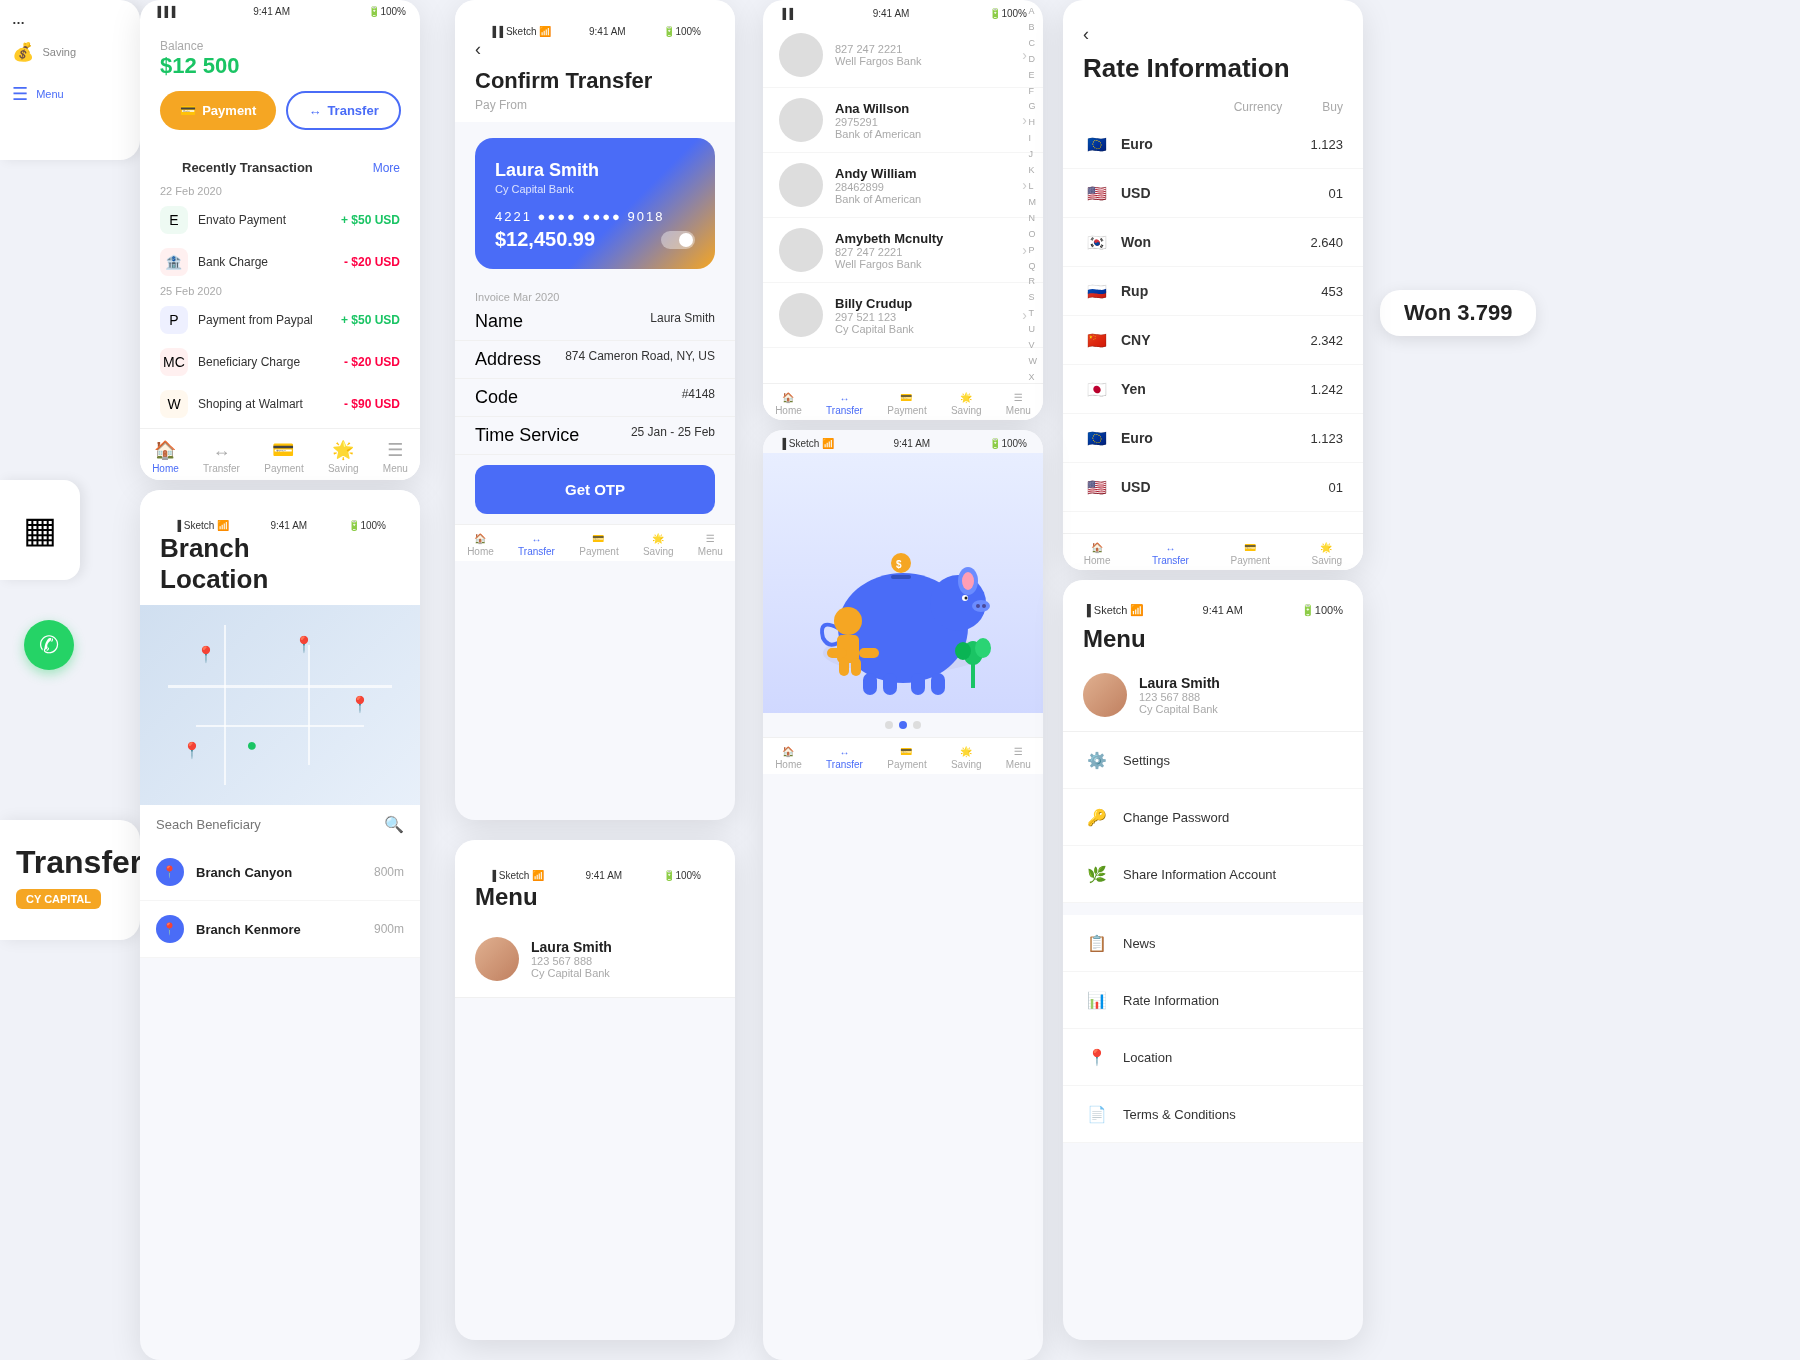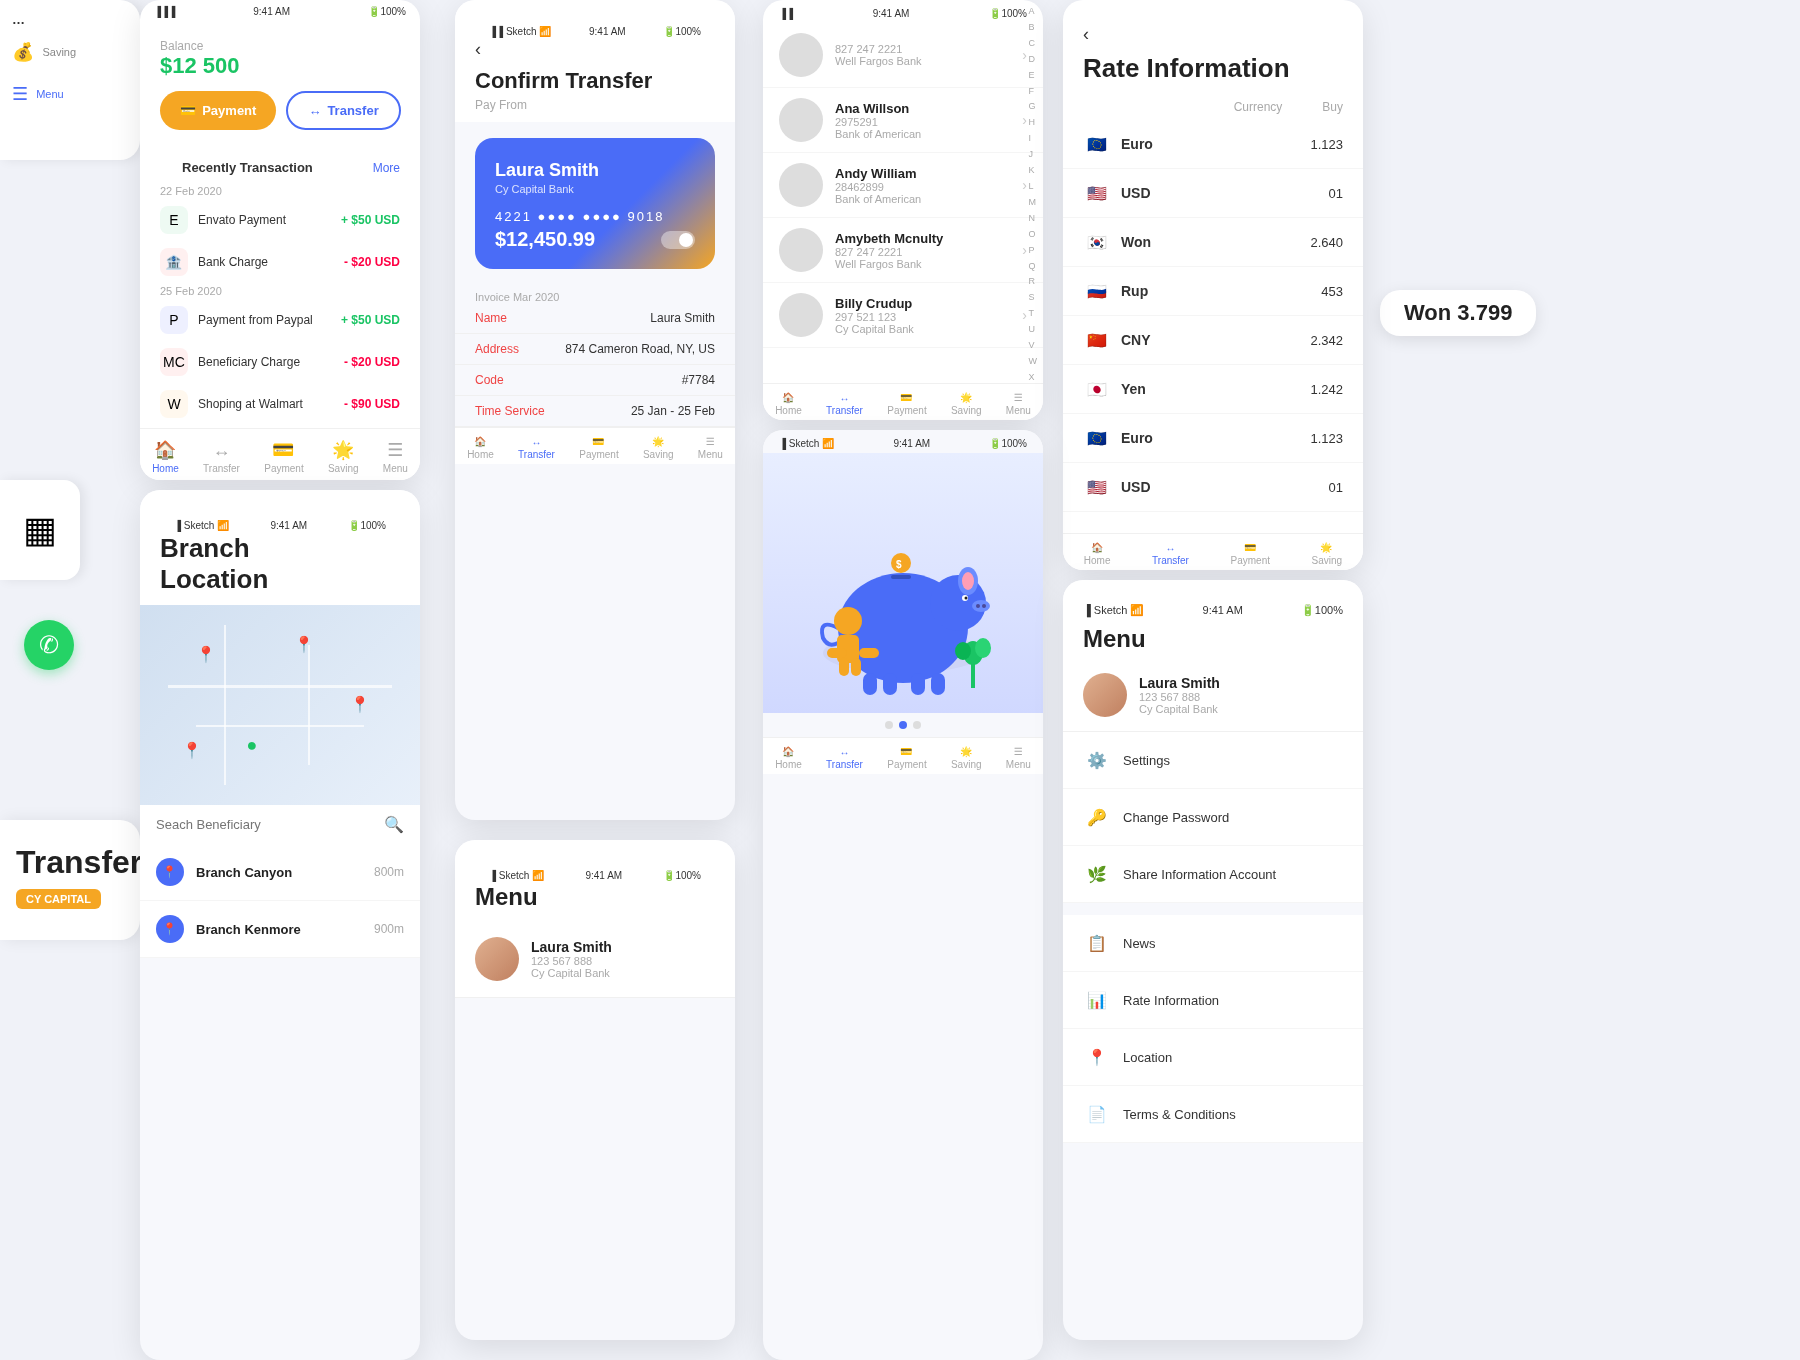--- a/index.html
+++ b/index.html
@@ -51,21 +51,21 @@
     #p2 .p2-title { font-size: 22px; font-weight: 700; color: #222; }
     #p2 .p2-subtitle { font-size: 12px; color: #aaa; margin-top: 4px; }
     #p2 .card-wrap { padding: 16px 20px; }
     .bank-card { background: linear-gradient(135deg, #4a6cf7 60%, #f5a623 100%); border-radius: 18px; padding: 22px 20px 18px; color: #fff; }
     .bank-card .card-name { font-size: 18px; font-weight: 700; }
     .bank-card .card-bank { font-size: 11px; opacity: 0.8; margin-top: 2px; }
     .bank-card .card-num { font-size: 13px; letter-spacing: 2px; margin: 14px 0 4px; }
     .bank-card .card-balance { font-size: 20px; font-weight: 700; }
     #p2 .invoice-label { font-size: 11px; color: #aaa; padding: 6px 20px 0; }
     #p2 .info-row { display: flex; justify-content: space-between; padding: 8px 20px; border-bottom: 1px solid #f0f0f0; }
-    #p2 .info-key { font-size: 12px; color: #ef4444; }
+    #p2 .info-key { font-size: 18px; color: #000000; }
     #p2 .info-val { font-size: 12px; color: #333; font-weight: 500; }
     #p2 .amount-row { display: flex; justify-content: space-between; padding: 10px 20px; }
     #p2 .amount-key { font-size: 13px; color: #333; font-weight: 600; }
     #p2 .amount-val { font-size: 18px; color: #4a6cf7; font-weight: 700; }
     #p2 .otp-btn { margin: 10px 20px; background: #4a6cf7; color: #fff; border: none; border-radius: 12px; padding: 16px; width: calc(100% - 40px); font-size: 15px; font-weight: 700; cursor: pointer; }
     #p2 .p2-nav { display: flex; justify-content: space-around; padding: 8px 0 4px; border-top: 1px solid #f0f0f0; background: #fff; }
     #p2 .p2-nav-item { display: flex; flex-direction: column; align-items: center; gap: 2px; font-size: 10px; color: #aaa; cursor: pointer; }
     #p2 .p2-nav-item.active { color: #4a6cf7; }
 
     
@@ -342,26 +342,27 @@
   <div class="info-row">
     <span class="info-key">Name</span>
     <span class="info-val">Laura Smith</span>
   </div>
   <div class="info-row">
     <span class="info-key">Address</span>
     <span class="info-val">874 Cameron Road, NY, US</span>
   </div>
   <div class="info-row">
     <span class="info-key">Code</span>
-    <span class="info-val">#7784</span>
+    <span class="info-val">#4148</span>
   </div>
   <div class="info-row">
     <span class="info-key">Time Service</span>
     <span class="info-val">25 Jan - 25 Feb</span>
   </div>
+  <button class="otp-btn">Get OTP</button>
   <div class="p2-nav">
     <div class="p2-nav-item">
       <span>🏠</span>
       <span>Home</span>
     </div>
     <div class="p2-nav-item active">
       <span style="color:#4a6cf7">↔</span>
       <span>Transfer</span>
     </div>
     <div class="p2-nav-item">

